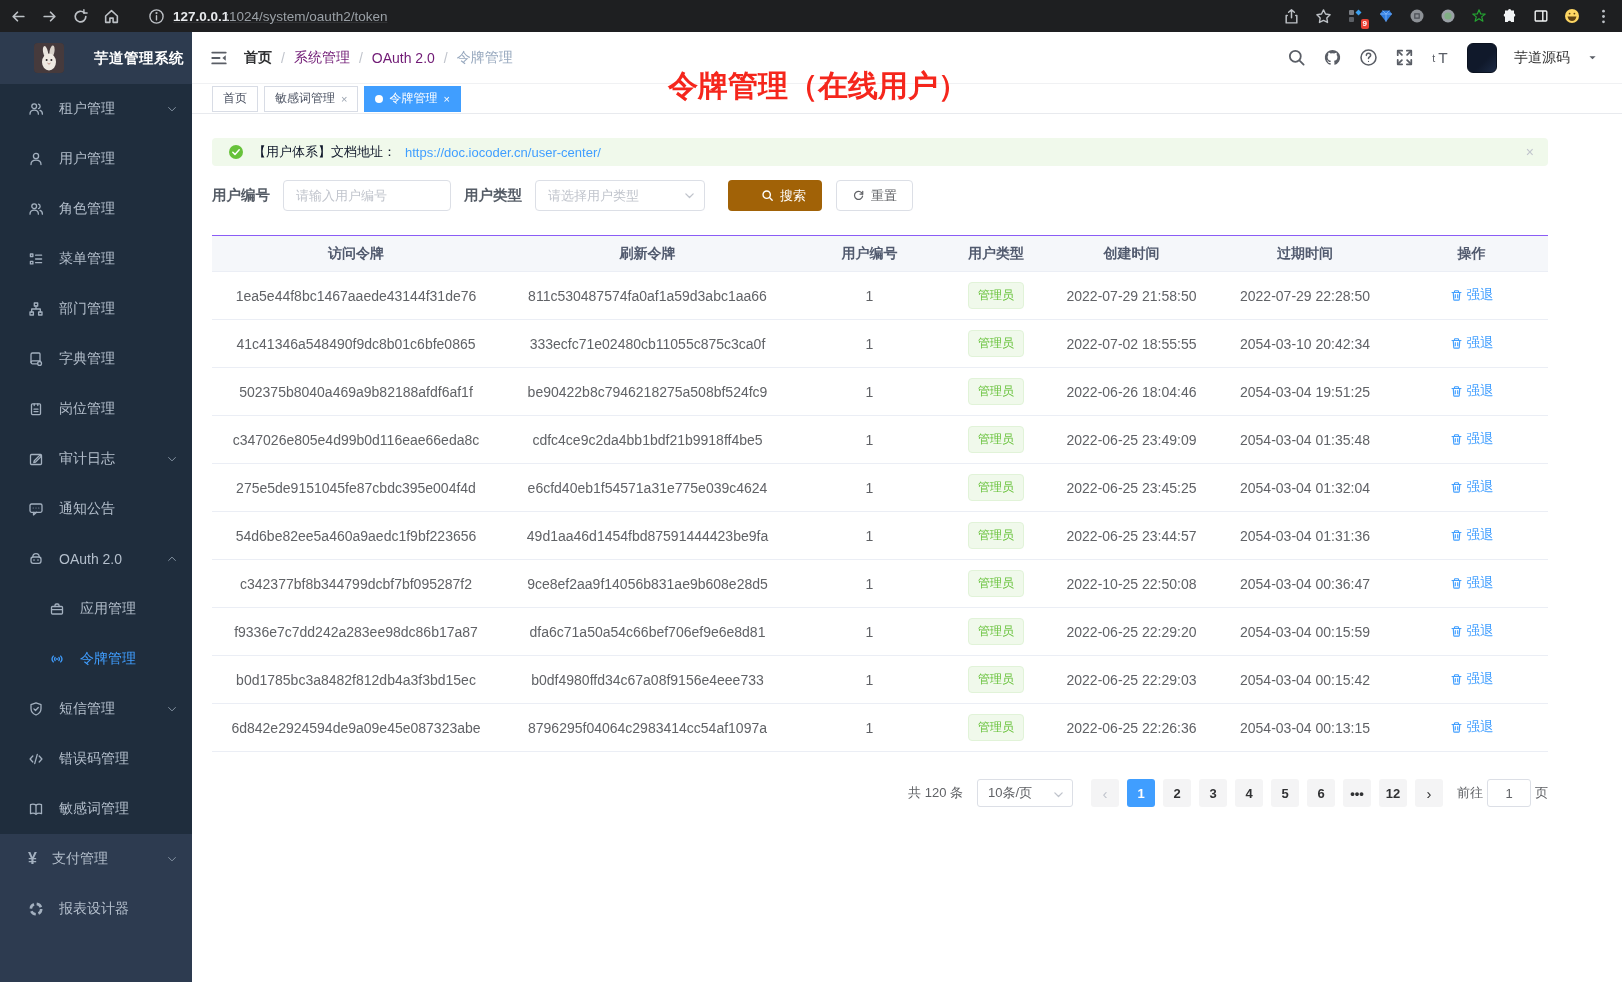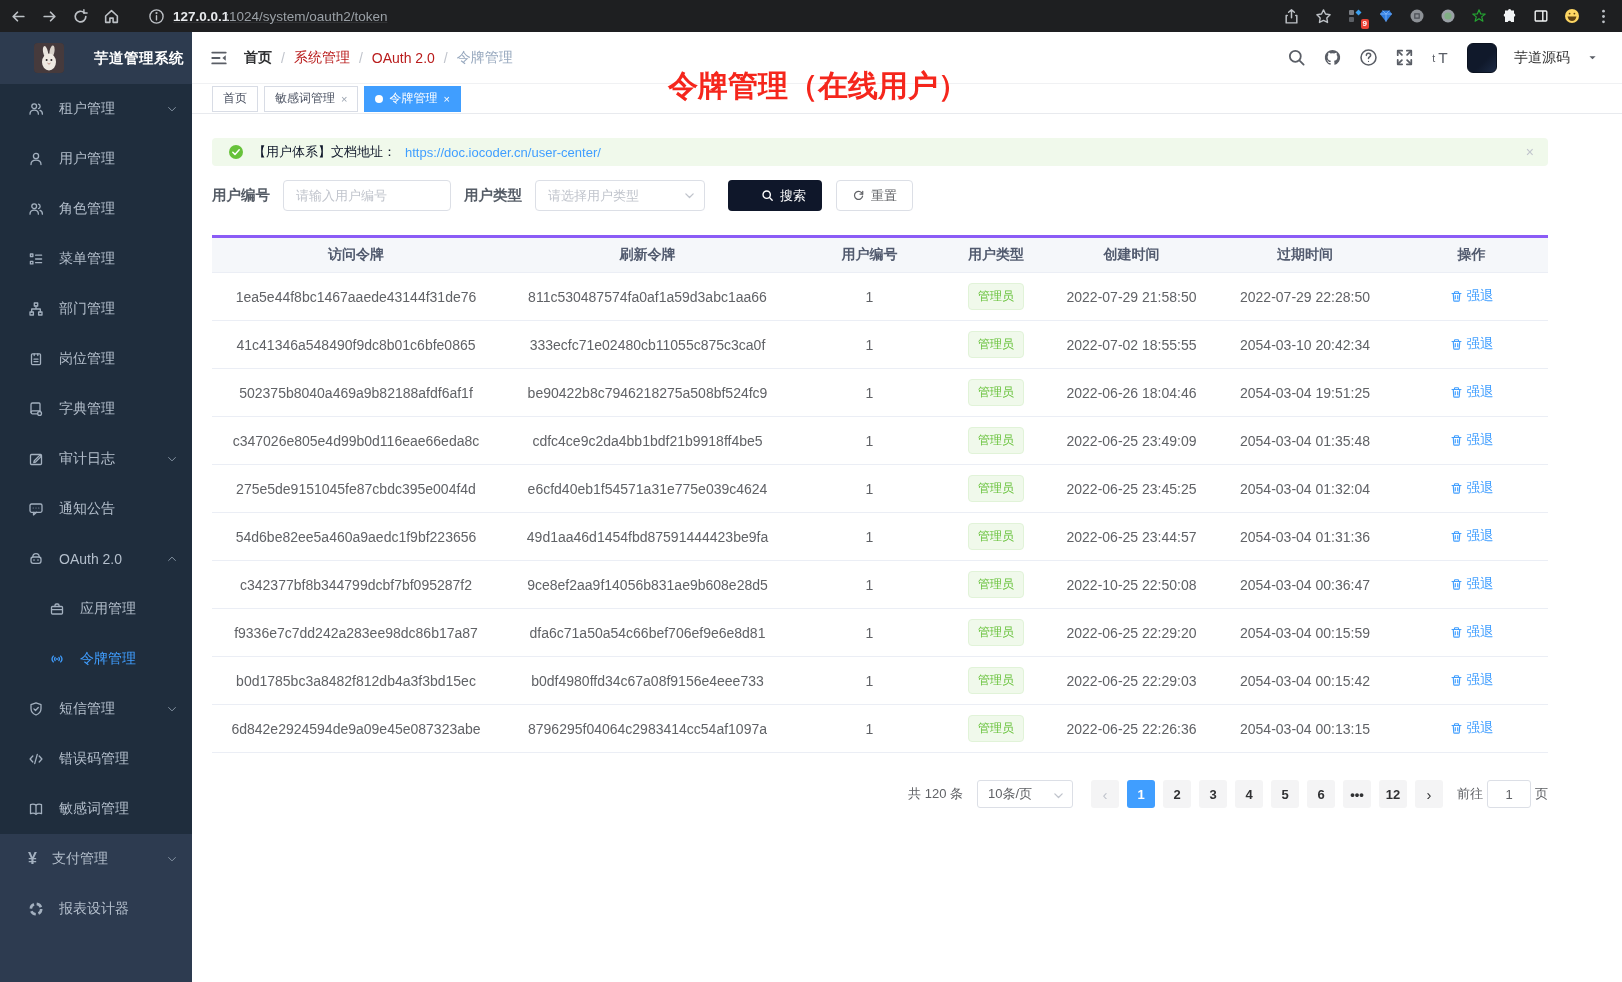--- a/index.html
+++ b/index.html
@@ -42,21 +42,21 @@
   .sidebar-bottom { flex:1 1 auto; background:#2d3b50; }
   .yen-glyph { font-size:16px; font-weight:bold; line-height:16px; }
 
   
   .main { position:absolute; left:192px; top:32px; right:0; bottom:0; background:#fff; }
   .navbar { height:52px; display:flex; align-items:center; padding:0 24px 0 18px; border-bottom:1px solid #f0f1f3; }
   .hamburger { color:#5a5e66; margin-right:16px; }
   .hamburger svg { width:18px; height:18px; }
   .breadcrumb { display:flex; align-items:center; gap:9px; font-size:14px; }
   .crumb { color:#303133; font-weight:bold; }
-  .crumb.plain { font-weight:normal; color:#b91c1c; }
+  .crumb.plain { font-weight:normal; color:#701a75; }
   .crumb.current { color:#97a8be; font-weight:normal; }
   .crumb-sep { color:#c0c4cc; }
   .nav-right { margin-left:auto; display:flex; align-items:center; gap:17px; }
   .nicon { color:#5a5e66; }
   .nicon svg { width:19px; height:19px; }
   .nav-avatar { width:30px; height:30px; border-radius:6px; background:linear-gradient(135deg,#10192b 60%,#1d2b45); border:1px solid #0b1220; }
   .nav-user { font-size:14px; color:#333; }
   .caret { color:#5a5e66; }
   .caret svg { width:11px; height:11px; }
 
@@ -83,27 +83,27 @@
   .f-input { width:168px; height:31px; border:1px solid #dcdfe6; border-radius:4px; padding:0 12px;
     font-size:13px; color:#606266; outline:none; font-family:inherit; }
   .f-input::placeholder { color:#c0c4cc; }
   .f-select { position:relative; width:170px; margin-right:12px; }
   .f-select .f-input { width:100%; padding-right:28px; }
   .sel-caret { position:absolute; right:9px; top:9px; color:#c0c4cc; }
   .sel-caret svg { width:13px; height:13px; }
   .btn { height:31px; display:inline-flex; align-items:center; gap:6px; padding:0 15px; border-radius:4px;
     font-size:13px; cursor:pointer; border:1px solid transparent; }
   .btn svg { width:13px; height:13px; }
-  .btn-primary { background:#0f172a; color:#fff; margin-left:11px;padding-left:32px; }
+  .btn-primary { background:#a16207; color:#fff; margin-left:11px;padding-left:32px; }
   .btn-plain { background:#fff; color:#606266; border-color:#dcdfe6; margin-left:14px; }
 
   table.tk { margin-top:24px; width:1336px; border-collapse:collapse; table-layout:fixed; }
   table.tk th { height:36px; background:#f5f7fa; color:#515a6e; font-weight:bold; font-size:14px; text-align:center; }
   table.tk td { height:48px; border-bottom:1px solid #ebeef5; text-align:center; color:#606266; font-size:14px; }
-  table.tk tr.hrow th { border-bottom:1px solid #ebeef5; border-top:3px solid #8b5cf6; }
+  table.tk tr.hrow th { border-bottom:1px solid #ebeef5; border-top:1px solid #8b5cf6; }
   .badge-success { display:inline-block; background:#f0f9eb; border:1px solid #e1f3d8; color:#67c23a;
     font-size:12px; padding:4px 9px; border-radius:4px; }
   .op-link { color:#409eff; font-size:13.5px; display:inline-flex; align-items:center; gap:4px; cursor:pointer; }
   .op-link svg { width:13px; height:13px; }
 
   .pagination { margin-top:27px; width:1336px; display:flex; align-items:center; justify-content:flex-end;
     font-size:13px; color:#606266; }
   .pg-total { margin-right:14px; }
   .pg-size { position:relative; width:96px; height:28px; border:1px solid #dcdfe6; border-radius:3px;
     display:flex; align-items:center; padding:0 24px 0 10px; color:#606266; cursor:pointer; margin-right:18px; }
@@ -293,35 +293,35 @@
             <rect x="2" y="11" width="3.4" height="3"></rect>
             <rect x="10.6" y="11" width="3.4" height="3"></rect>
             <path d="M8 5v3M3.7 11V8h8.6v3"></path>
           </svg>
         </span>
         <span>部门管理</span>
       </div>
       <div class="menu-item">
         <span class="icon mi">
           <svg viewBox="0 0 16 16" fill="none" stroke="currentColor" stroke-width="1.3" stroke-linecap="round" stroke-linejoin="round">
-            <rect x="3.5" y="2.8" width="9" height="10.8" rx="1"></rect>
-            <path d="M6.2 2.8v1.8M9.8 2.8v1.8M6 8.2h4M6 10.6h4"></path>
-          </svg>
-        </span>
-        <span>岗位管理</span>
-      </div>
-      <div class="menu-item">
-        <span class="icon mi">
-          <svg viewBox="0 0 16 16" fill="none" stroke="currentColor" stroke-width="1.3" stroke-linecap="round" stroke-linejoin="round">
             <path d="M4.5 2H11a1 1 0 0 1 1 1v9.8H4.5A1.5 1.5 0 0 1 3 11.3v-7.8A1.5 1.5 0 0 1 4.5 2z"></path>
             <path d="M3 11.3A1.5 1.5 0 0 1 4.5 9.8H12"></path>
             <circle cx="11.6" cy="12.4" r="1.9" fill="#1f2d3d"></circle>
           </svg>
         </span>
         <span>字典管理</span>
+      </div>
+      <div class="menu-item">
+        <span class="icon mi">
+          <svg viewBox="0 0 16 16" fill="none" stroke="currentColor" stroke-width="1.3" stroke-linecap="round" stroke-linejoin="round">
+            <rect x="3.5" y="2.8" width="9" height="10.8" rx="1"></rect>
+            <path d="M6.2 2.8v1.8M9.8 2.8v1.8M6 8.2h4M6 10.6h4"></path>
+          </svg>
+        </span>
+        <span>岗位管理</span>
       </div>
       <div class="menu-item">
         <span class="icon mi">
           <svg viewBox="0 0 16 16" fill="none" stroke="currentColor" stroke-width="1.3" stroke-linecap="round" stroke-linejoin="round">
             <rect x="2.5" y="3.5" width="11" height="10" rx="1"></rect>
             <path d="m6.3 9.7 5.6-5.6 1.3 1.3-5.6 5.6-1.8.5z"></path>
           </svg>
         </span>
         <span>审计日志</span>
         <span class="icon chev">

